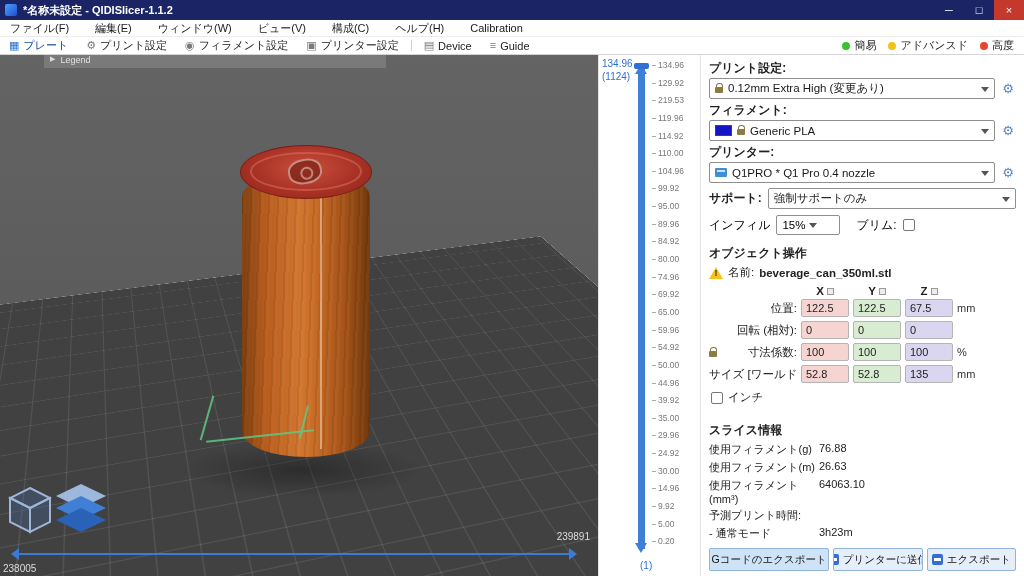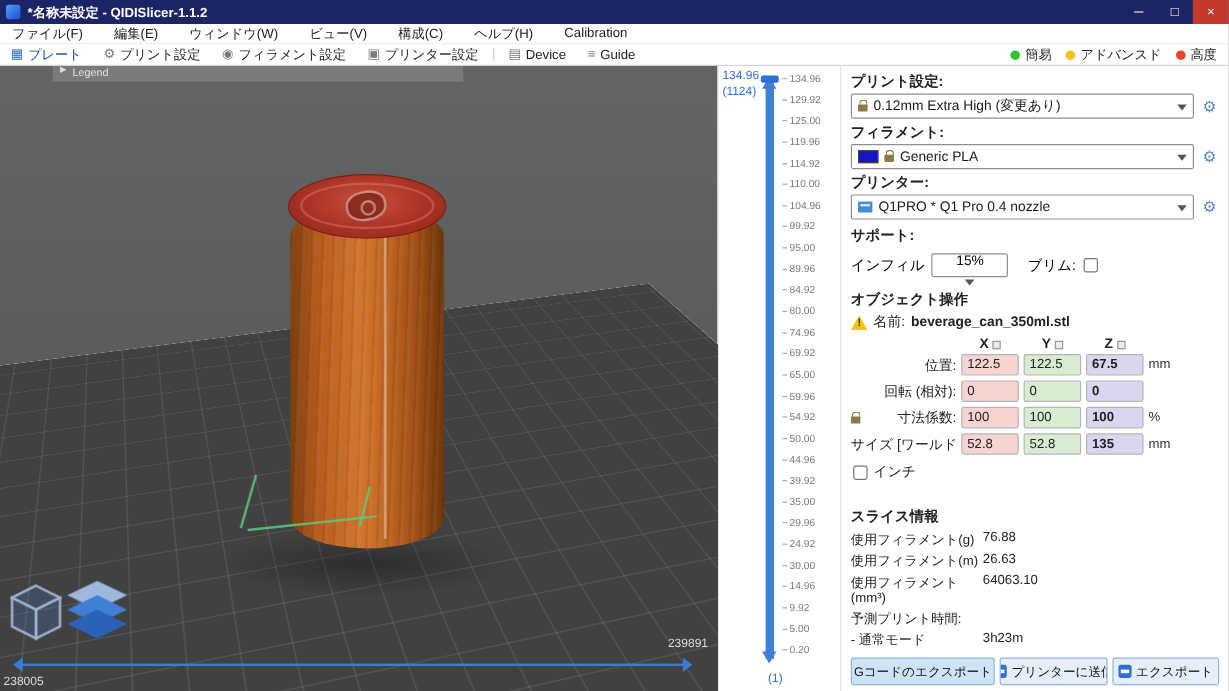--- a/index.html
+++ b/index.html
@@ -88,38 +88,38 @@
   .combo{flex:1;height:21px;border:1px solid #8f8f8f;border-radius:2px;background:#fff;display:flex;align-items:center;gap:5px;padding:0 5px;font-size:11.5px;color:#1a1a1a;min-width:0;}
   .combo .grow{flex:1;overflow:hidden;white-space:nowrap;text-overflow:ellipsis;}
   .caret{width:0;height:0;border:4px solid transparent;border-top:5px solid #555;margin-top:5px;flex:0 0 auto;}
   .gear{color:#5b87c5;font-size:13px;width:16px;text-align:center;flex:0 0 auto;line-height:1;}
   .mini-lock{position:relative;width:8px;height:6px;background:#8d7b45;border-radius:1px;margin-top:3px;flex:0 0 auto;display:inline-block;}
   .mini-lock::before{content:"";position:absolute;top:-4px;left:1px;width:5px;height:4px;border:1.5px solid #8d7b45;border-bottom:none;border-radius:3px 3px 0 0;}
   .swatch{width:17px;height:11px;background:#1515c5;border:1px solid #444;flex:0 0 auto;}
   .printer-ic{width:12px;height:9px;background:#3f8fd6;border-radius:1px;flex:0 0 auto;position:relative;}
   .printer-ic::after{content:"";position:absolute;left:2px;top:2px;right:2px;height:2px;background:#cfe6fa;}
   .inline-row{display:flex;align-items:center;gap:6px;margin:4px 0 2px;}
-  .small-combo{width:64px;height:20px;border:1px solid #8f8f8f;border-radius:2px;display:flex;align-items:center;gap:4px;padding:0 5px;font-size:11.5px;flex-direction:column;}
+  .small-combo{width:64px;height:20px;border:1px solid #8f8f8f;border-radius:2px;display:flex;align-items:center;gap:4px;padding:0 5px;font-size:11.5px;}
   .checkbox{width:12px;height:12px;border:1px solid #777;background:#fff;border-radius:2px;flex:0 0 auto;}
   .section-title{font-weight:bold;font-size:12px;color:#222;margin:8px 0 3px;}
   .name-row{display:flex;align-items:center;gap:5px;font-size:11.5px;color:#222;}
   .name-file{font-weight:bold;}
   .warn{position:relative;width:0;height:0;border-left:7px solid transparent;border-right:7px solid transparent;border-bottom:12px solid #f3c31a;flex:0 0 auto;}
   .warn::after{content:"!";position:absolute;left:-1.5px;top:1px;font-size:9px;font-weight:bold;color:#333;}
   .axis-head,.obj-row{display:grid;grid-template-columns:88px 48px 48px 48px 26px;gap:4px;align-items:center;}
   .axis-head{margin-top:5px;}
   .axis{font-weight:bold;font-size:11.5px;display:flex;align-items:center;justify-content:center;gap:3px;color:#222;}
   .axis-ic{width:7px;height:7px;border:1px solid #999;background:#ececec;display:inline-block;}
   .obj-row{margin:2px 0;}
   .obj-label{text-align:right;font-size:11.5px;color:#222;white-space:nowrap;overflow:hidden;}
   .obj-label.with-lock{display:flex;align-items:center;justify-content:space-between;}
   .cell{height:18px;border:1px solid #b5b5b5;border-radius:2px;font-size:11px;display:flex;align-items:center;padding:0 4px;color:#222;background:#fff;}
   .cell.x{background:#f6d4d2;}
   .cell.y{background:#d7ecd1;}
-  .cell.z{background:#dad6f0;font-weight:bold;}
+  .cell.z{background:#dad6f0;}
   .unit{font-size:11px;color:#333;}
   .inch-row{display:flex;align-items:center;gap:5px;margin:5px 0 0 2px;font-size:11.5px;color:#222;}
   .slice{margin-top:auto;}
   .slice-row{display:grid;grid-template-columns:110px 1fr;font-size:11px;color:#222;margin:3px 0;}
   .btn-row{display:flex;gap:4px;margin-top:7px;height:23px;border-radius:11px;}
   .btn{display:flex;align-items:center;justify-content:center;gap:4px;border:1px solid #8fb4dd;background:#cfe3f7;font-size:10.5px;color:#111;border-radius:2px;padding:0 5px;white-space:nowrap;overflow:hidden;}
   .btn.primary{flex:1.4;}
   .btn.secondary{flex:1;background:#e6eff9;}
   .btn-ic{width:11px;height:11px;background:#2f6fd6;border-radius:2px;flex:0 0 auto;position:relative;}
   .btn-ic::after{content:"";position:absolute;left:2px;top:4px;right:2px;height:3px;background:#fff;}
@@ -231,21 +231,21 @@
     <div class="slider-col">
       <div class="sl-top">
         <div>134.96</div>
         <div>(1124)</div>
       </div>
       <div class="vbar"></div>
       <div class="vbar-handle"></div>
       <div class="ticks">
         <span class="tick">134.96</span>
         <span class="tick">129.92</span>
-        <span class="tick">125.00</span>
+        <span class="tick">219.53</span>
         <span class="tick">119.96</span>
         <span class="tick">114.92</span>
         <span class="tick">110.00</span>
         <span class="tick">104.96</span>
         <span class="tick">99.92</span>
         <span class="tick">95.00</span>
         <span class="tick">89.96</span>
         <span class="tick">84.92</span>
         <span class="tick">80.00</span>
         <span class="tick">74.96</span>
@@ -296,20 +296,24 @@
         <div class="combo">
           <span class="printer-ic"></span>
           <span class="grow">Q1PRO * Q1 Pro 0.4 nozzle</span>
           <span class="caret"></span>
         </div>
         <span class="gear">⚙</span>
       </div>
 
       <div class="inline-row">
         <span class="p-label" style="margin:0">サポート:</span>
+        <div class="combo">
+          <span class="grow">強制サポートのみ</span>
+          <span class="caret"></span>
+        </div>
       </div>
 
       <div class="inline-row">
         <span>インフィル</span>
         <div class="small-combo">
           <span class="grow">15%</span>
           <span class="caret"></span>
         </div>
         <span style="margin-left:10px">ブリム:</span>
         <span class="checkbox"></span>

